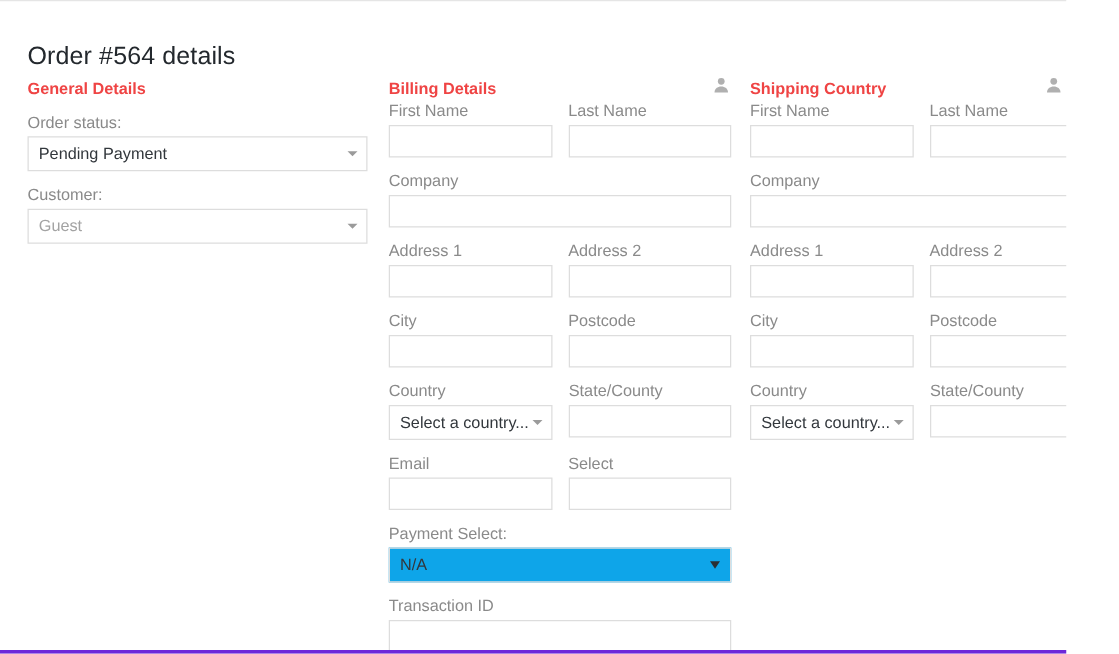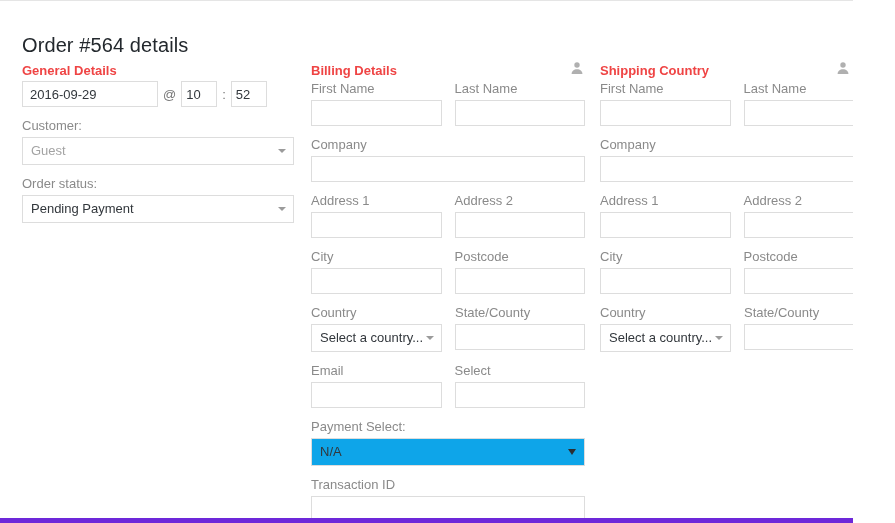--- a/index.html
+++ b/index.html
@@ -9,21 +9,21 @@
     background: #ffffff;
     font-family: "Liberation Sans", sans-serif;
     -webkit-font-smoothing: antialiased;
   }
   .panel {
     position: relative;
     width: 853px;
     height: 523px;
     background: #fff;
     border-top: 1px solid #e5e5e5;
-    border-bottom: 5px solid #6d28d9;
+    border-bottom: 3px solid #6d28d9;
     overflow: hidden;
   }
   .page-title {
     position: absolute;
     left: 22px; top: 20px;
     font-size: 20px;
     font-weight: 400;
     color: #23282d;
     letter-spacing: 0.1px;
   }
@@ -202,41 +202,34 @@
 <div class="panel">
 
   <h1 class="page-title">Order #564 details</h1>
 
   <div class="col col-general">
     <div class="col-head">
       <span>General Details</span>
     </div>
 
     <div class="grp">
-      <div class="date-row">
-        <input class="fld date-input" type="text" value="2016-09-29" style="">
-        <span class="at-sep">@</span>
-        <input class="fld time-input" type="text" value="10" style="">
-        <span class="colon-sep">:</span>
-        <input class="fld time-input" type="text" value="52" style="">
+    </div>
+
+    <div class="grp">
+      <label class="field-label">Order status:</label>
+      <div class="s2">
+        <span class="s2-text">Pending Payment</span>
+        <span class="s2-arrow"></span>
       </div>
     </div>
 
     <div class="grp">
       <label class="field-label">Customer:</label>
       <div class="s2 muted">
         <span class="s2-text">Guest</span>
-        <span class="s2-arrow"></span>
-      </div>
-    </div>
-
-    <div class="grp">
-      <label class="field-label">Order status:</label>
-      <div class="s2">
-        <span class="s2-text">Pending Payment</span>
         <span class="s2-arrow"></span>
       </div>
     </div>
   </div>
 
   <div class="col col-billing">
     <div class="col-head">
       <span>Billing Details</span>
       <span class="head-icons">
         <span class="icon-btn" title="Load billing address">

